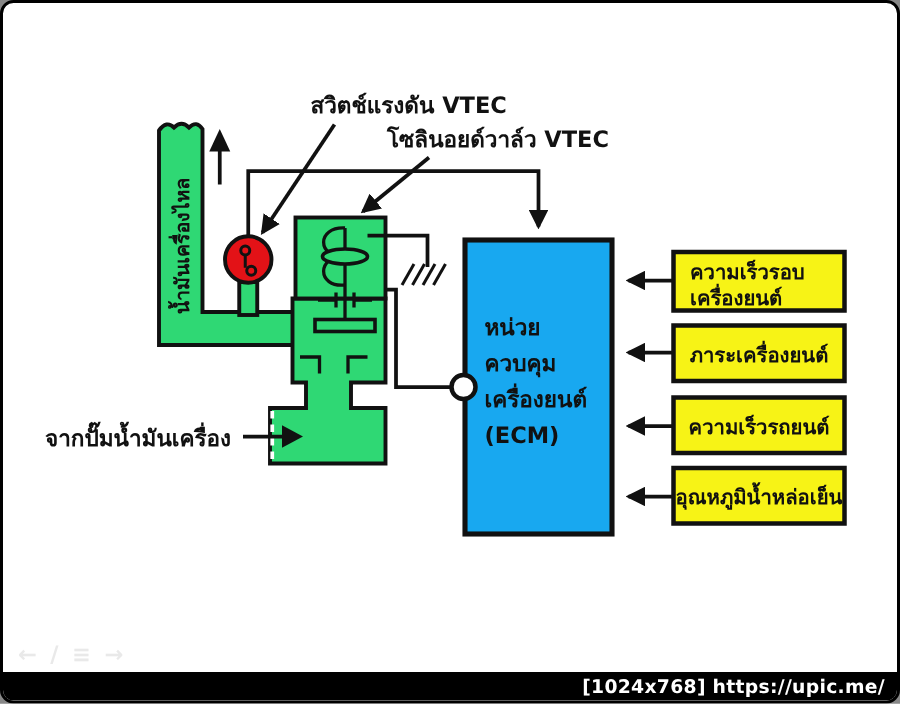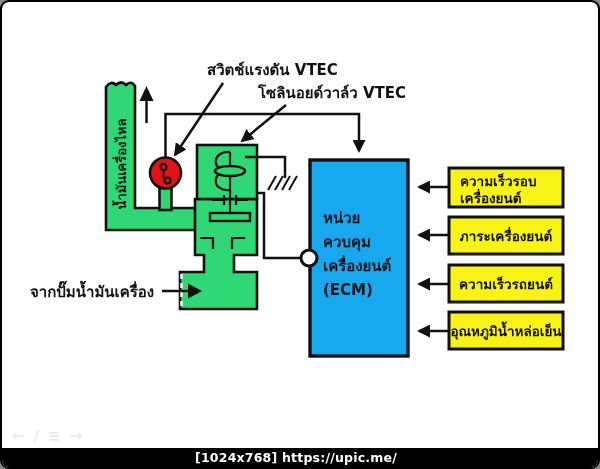--- a/index.html
+++ b/index.html
@@ -16,21 +16,21 @@
   .box-txt{font-size:13.5px;font-weight:700;}
   .green{fill:#2fd874;stroke:#111;stroke-width:2.6;}
   .red{fill:#e31217;stroke:#111;stroke-width:2.6;}
   .blue{fill:#18a8f0;stroke:#111;stroke-width:3.4;}
   .yellow{fill:#f7f316;stroke:#111;stroke-width:3;}
   .wire{fill:none;stroke:#111;stroke-width:2.5;}
   .thin{fill:none;stroke:#111;stroke-width:2.2;}
   .blk{fill:#111;}
   .footer-bar{
     position:absolute;left:0;right:0;bottom:0;height:19px;background:#000;
-    color:#fff;font-size:12.5px;line-height:19px;text-align:center;
+    color:#fff;font-size:12.5px;line-height:19px;text-align:right;
     padding-right:8px;box-sizing:border-box;font-weight:700;letter-spacing:.2px;
   }
   .faded-toolbar{
     position:absolute;left:10px;top:425px;display:flex;gap:9px;
     color:#e9e9e9;font-size:15px;font-weight:700;user-select:none;
   }
   .faded-toolbar span{cursor:pointer;}
 </style>
 </head>
 <body>

